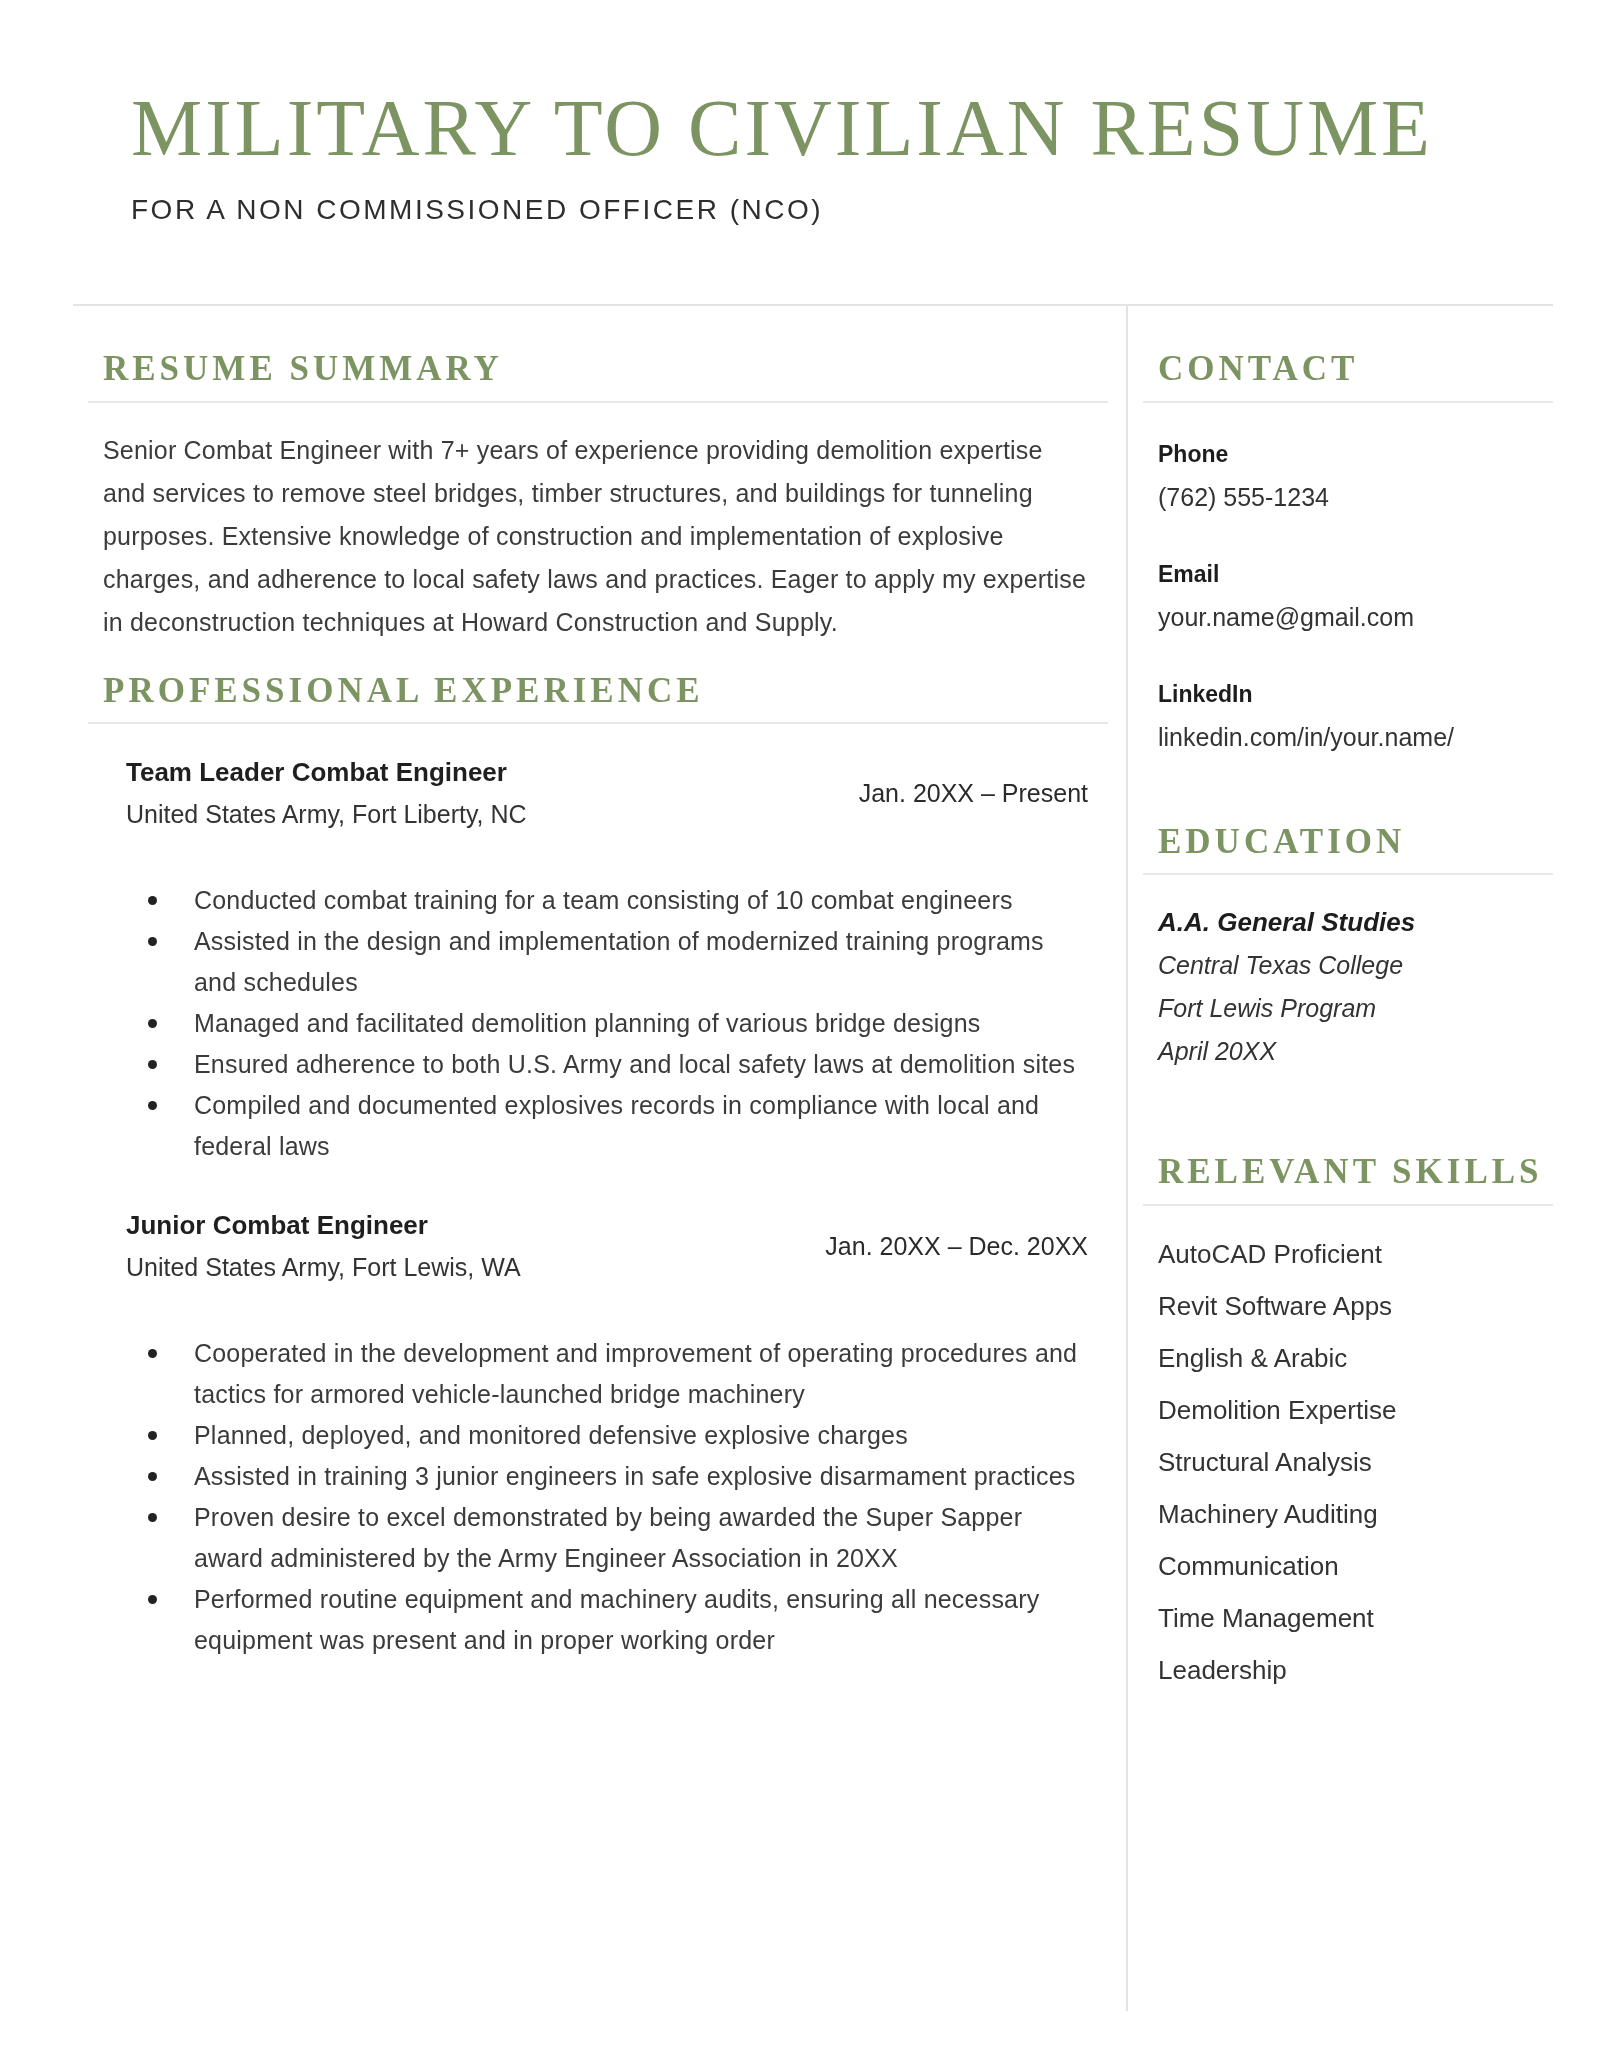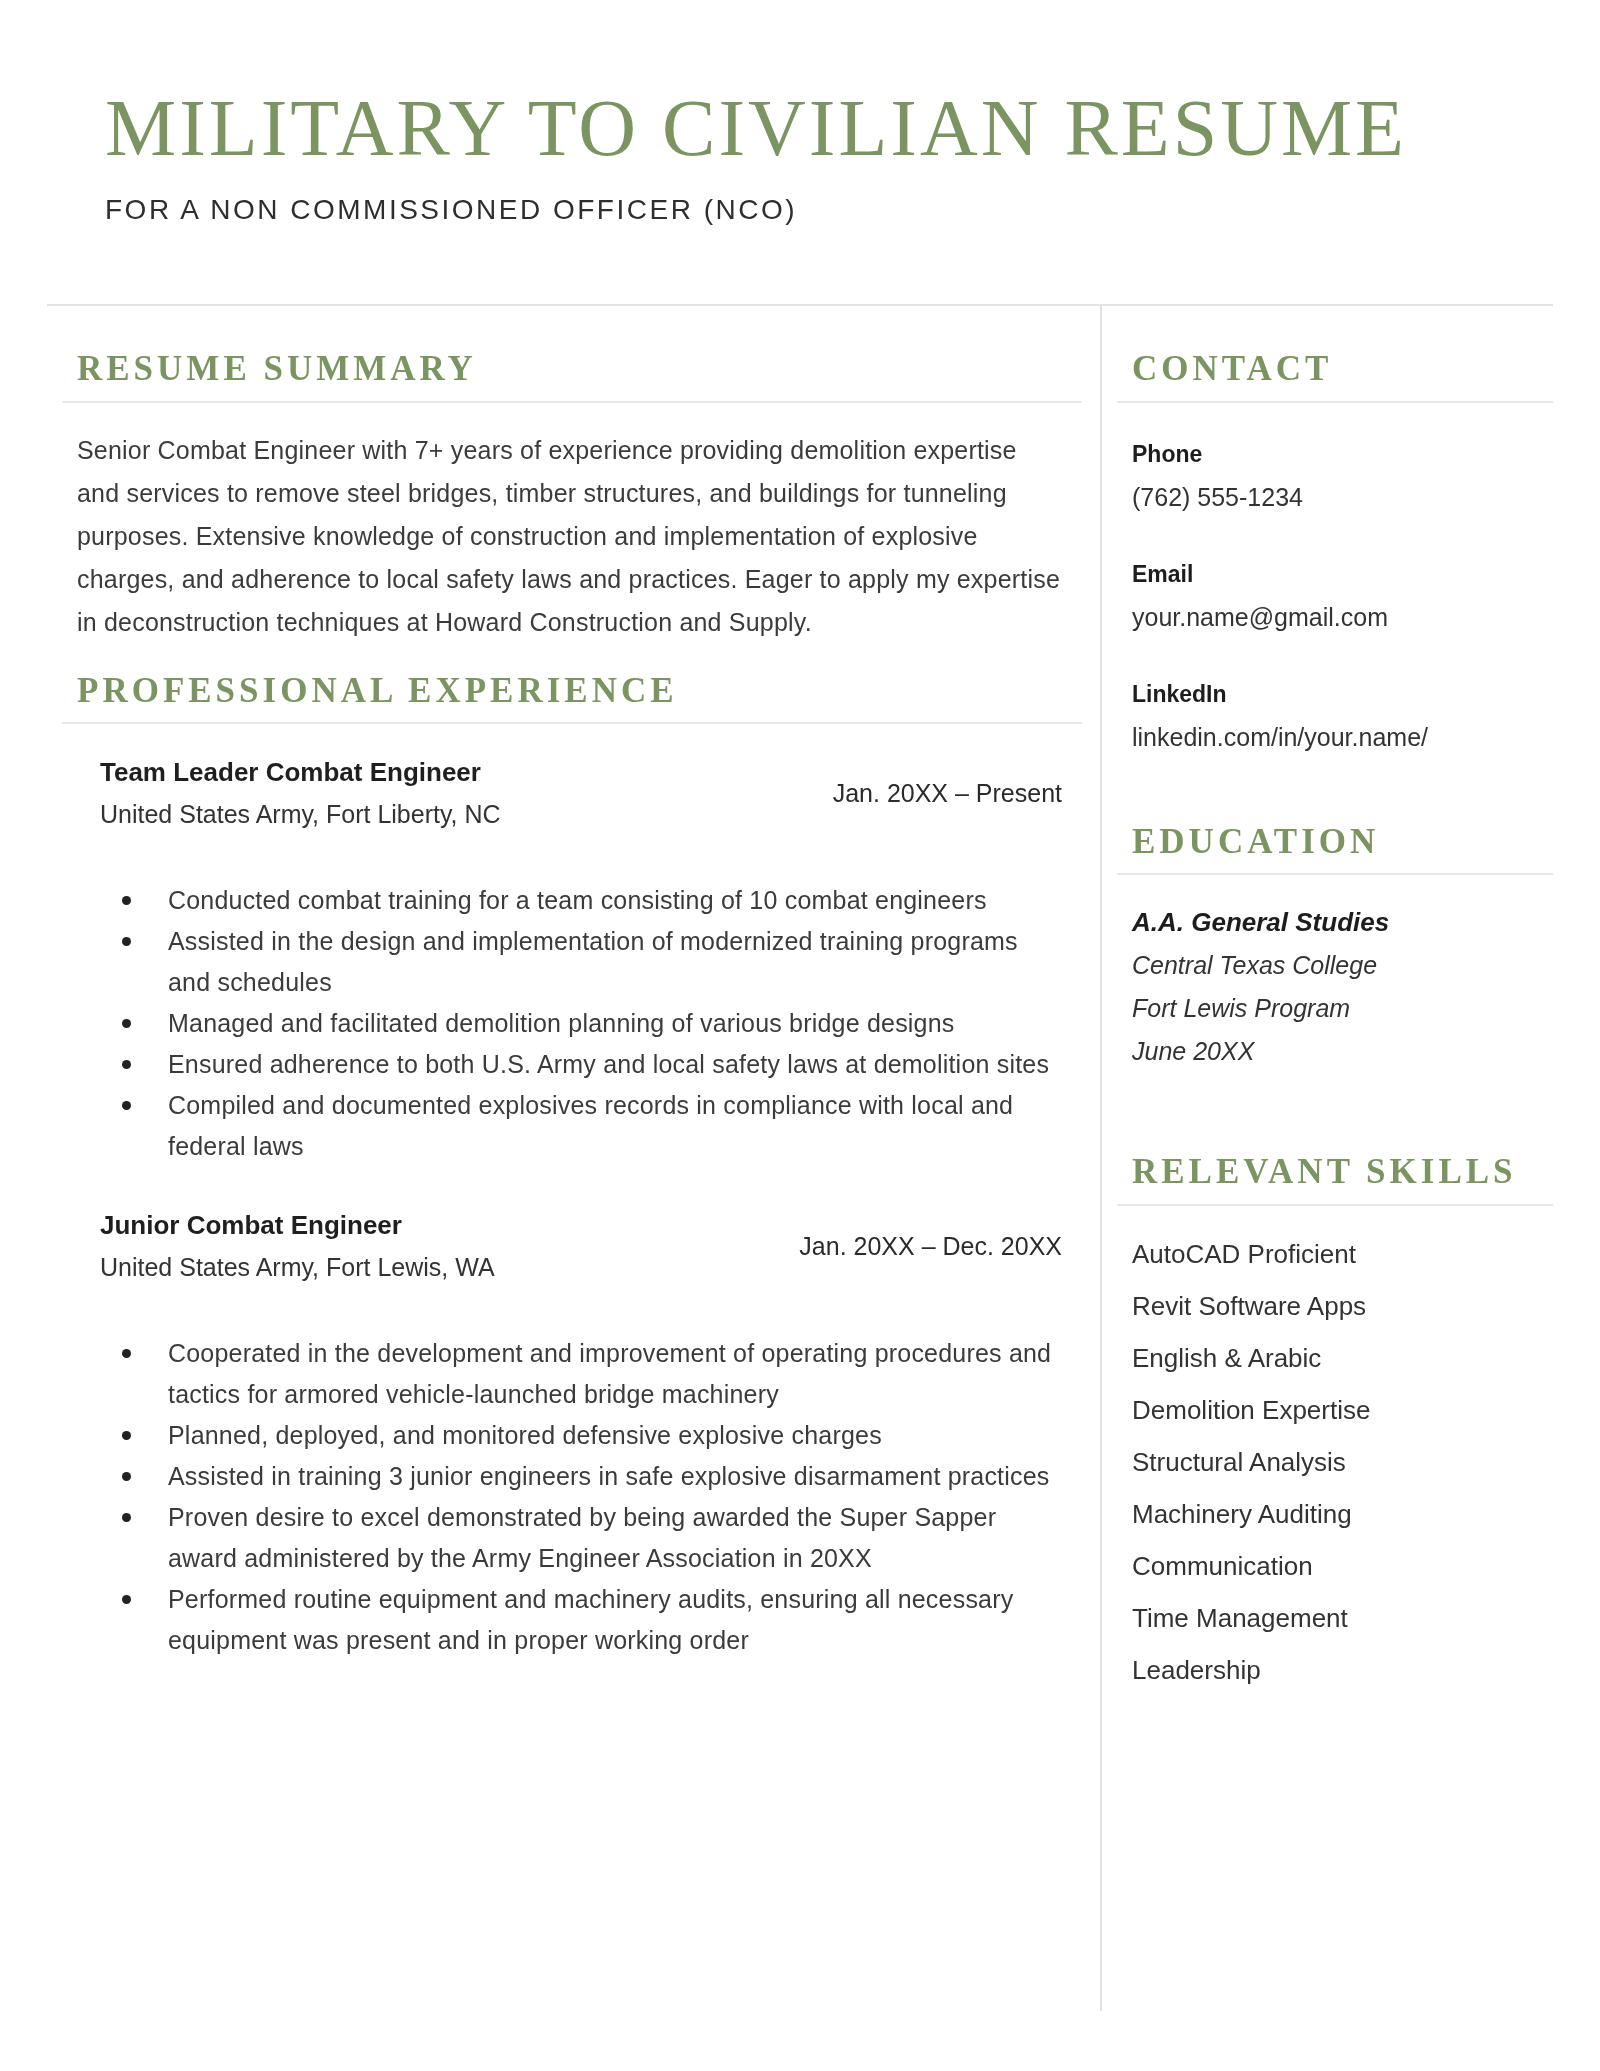--- a/index.html
+++ b/index.html
@@ -6,20 +6,21 @@
   html,body { background:#ffffff; }
   .page {
     position:relative;
     width:1600px;
     height:2071px;
     margin:0 auto;
     background:#ffffff;
     font-family:"Liberation Sans", sans-serif;
     color:#3b3b3b;
     overflow:hidden;
+    padding-left:26px;
   }
   
   .header { padding:88px 47px 0 105px; }
   .main-title {
     font-family:"Liberation Serif", serif;
     font-weight:400;
     font-size:80px;
     line-height:1;
     letter-spacing:3px;
     color:#7c9461;
@@ -183,21 +184,21 @@
         </div>
       </div>
 
       <div>
         <div class="section-heading education-heading">EDUCATION</div>
         <div class="heading-rule"></div>
         <div class="edu-block">
           <div class="edu-line edu-degree">A.A. General Studies</div>
           <div class="edu-line">Central Texas College</div>
           <div class="edu-line">Fort Lewis Program</div>
-          <div class="edu-line">June 20XX</div>
+          <div class="edu-line">April 20XX</div>
         </div>
       </div>
 
       <div>
         <div class="section-heading skills-heading">RELEVANT SKILLS</div>
         <div class="heading-rule"></div>
         <ul class="skills-list">
           <li>AutoCAD Proficient</li>
           <li>Revit Software Apps</li>
           <li>English &amp; Arabic</li>

